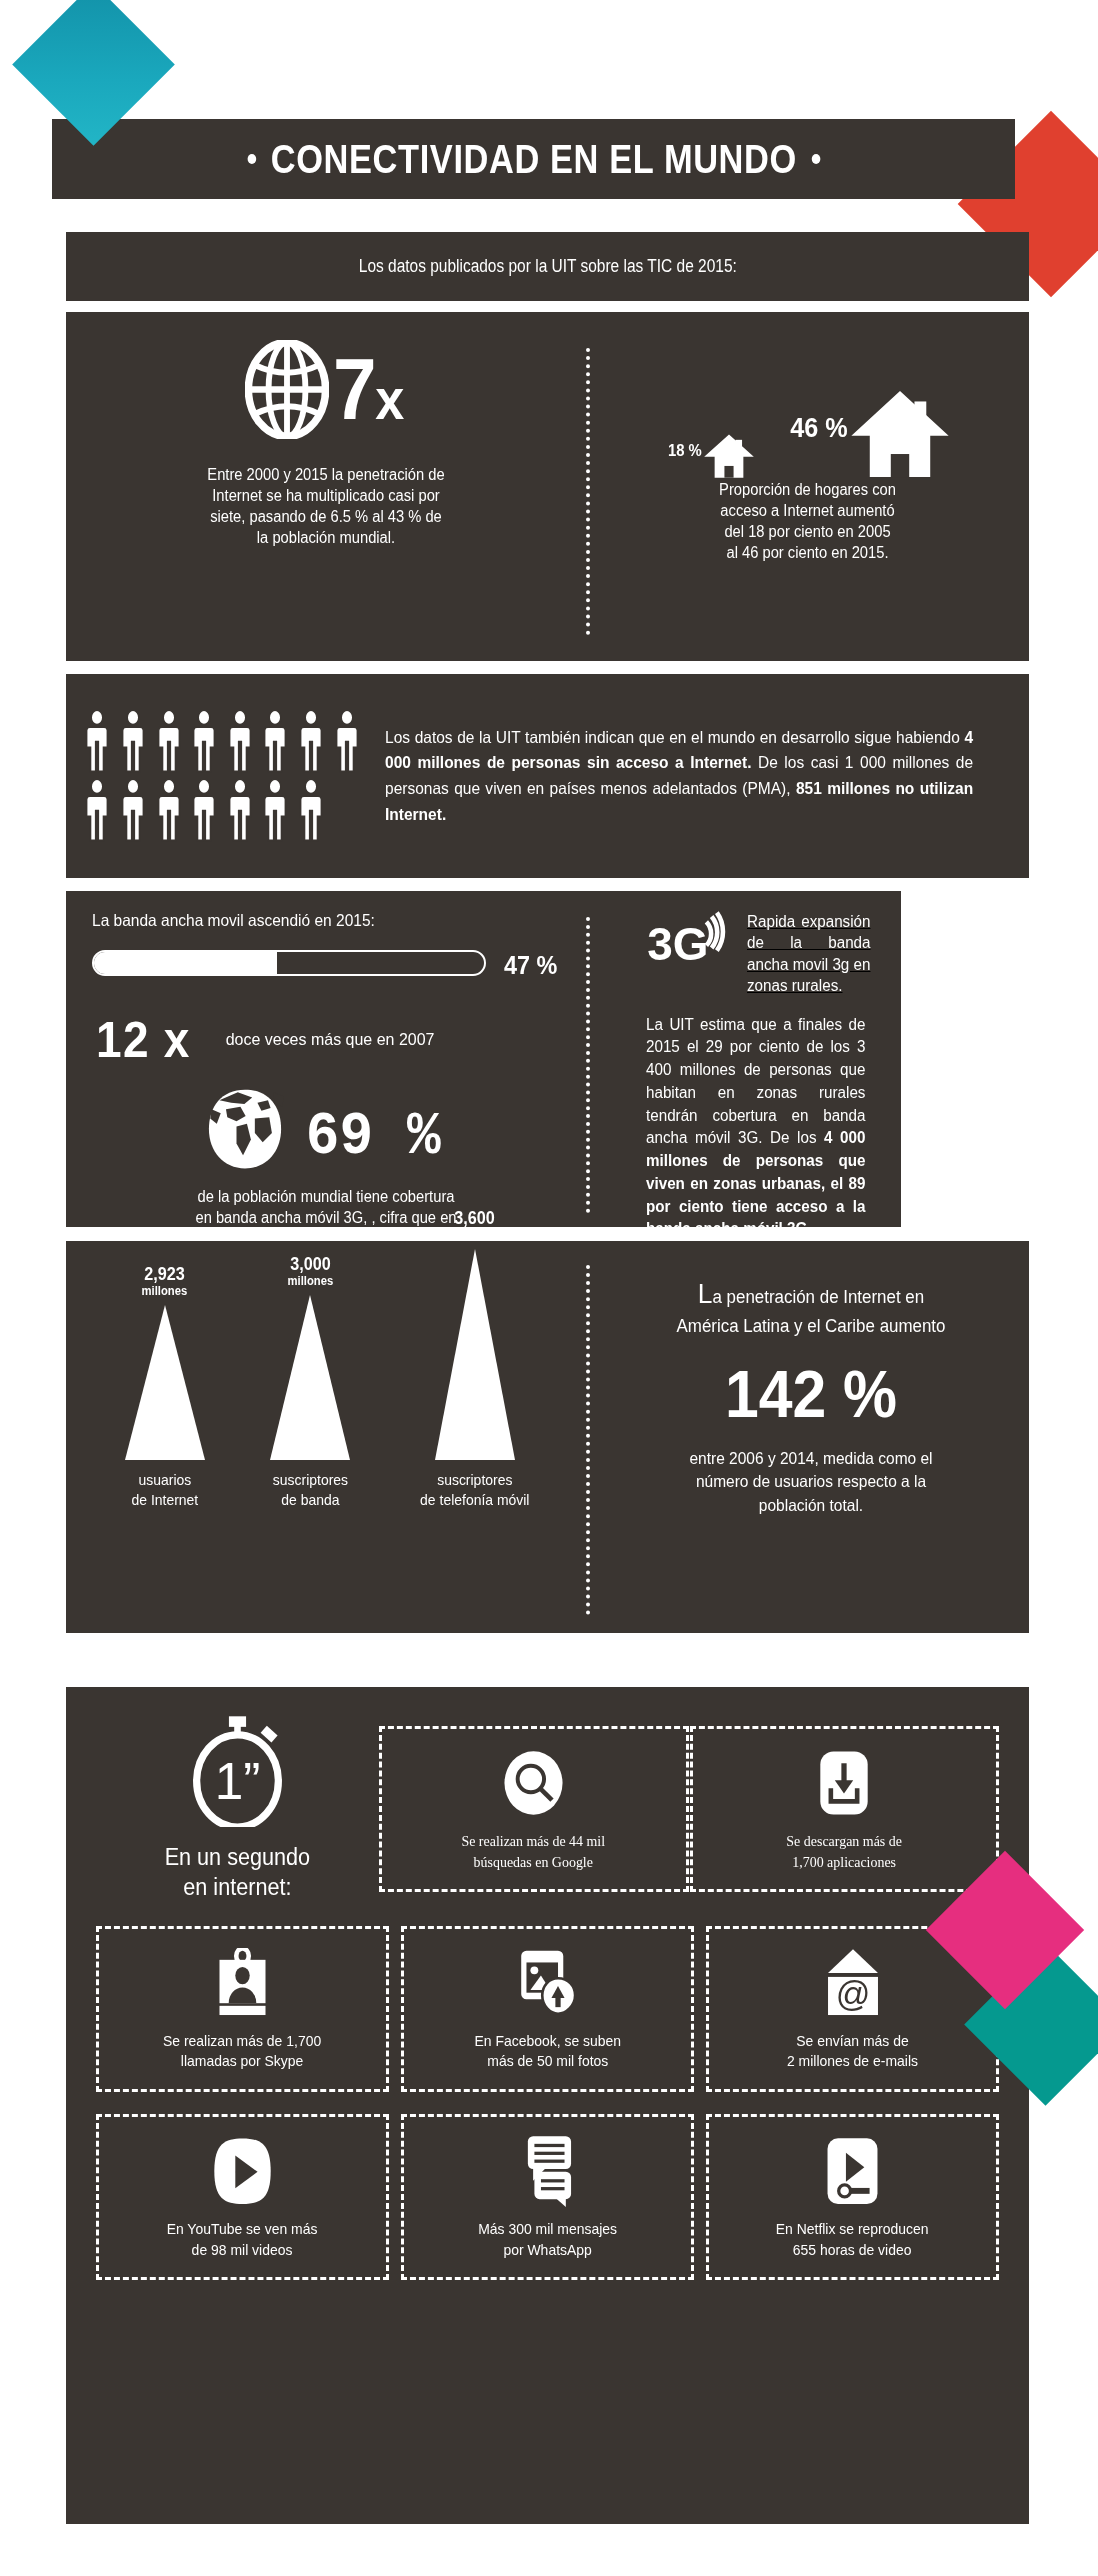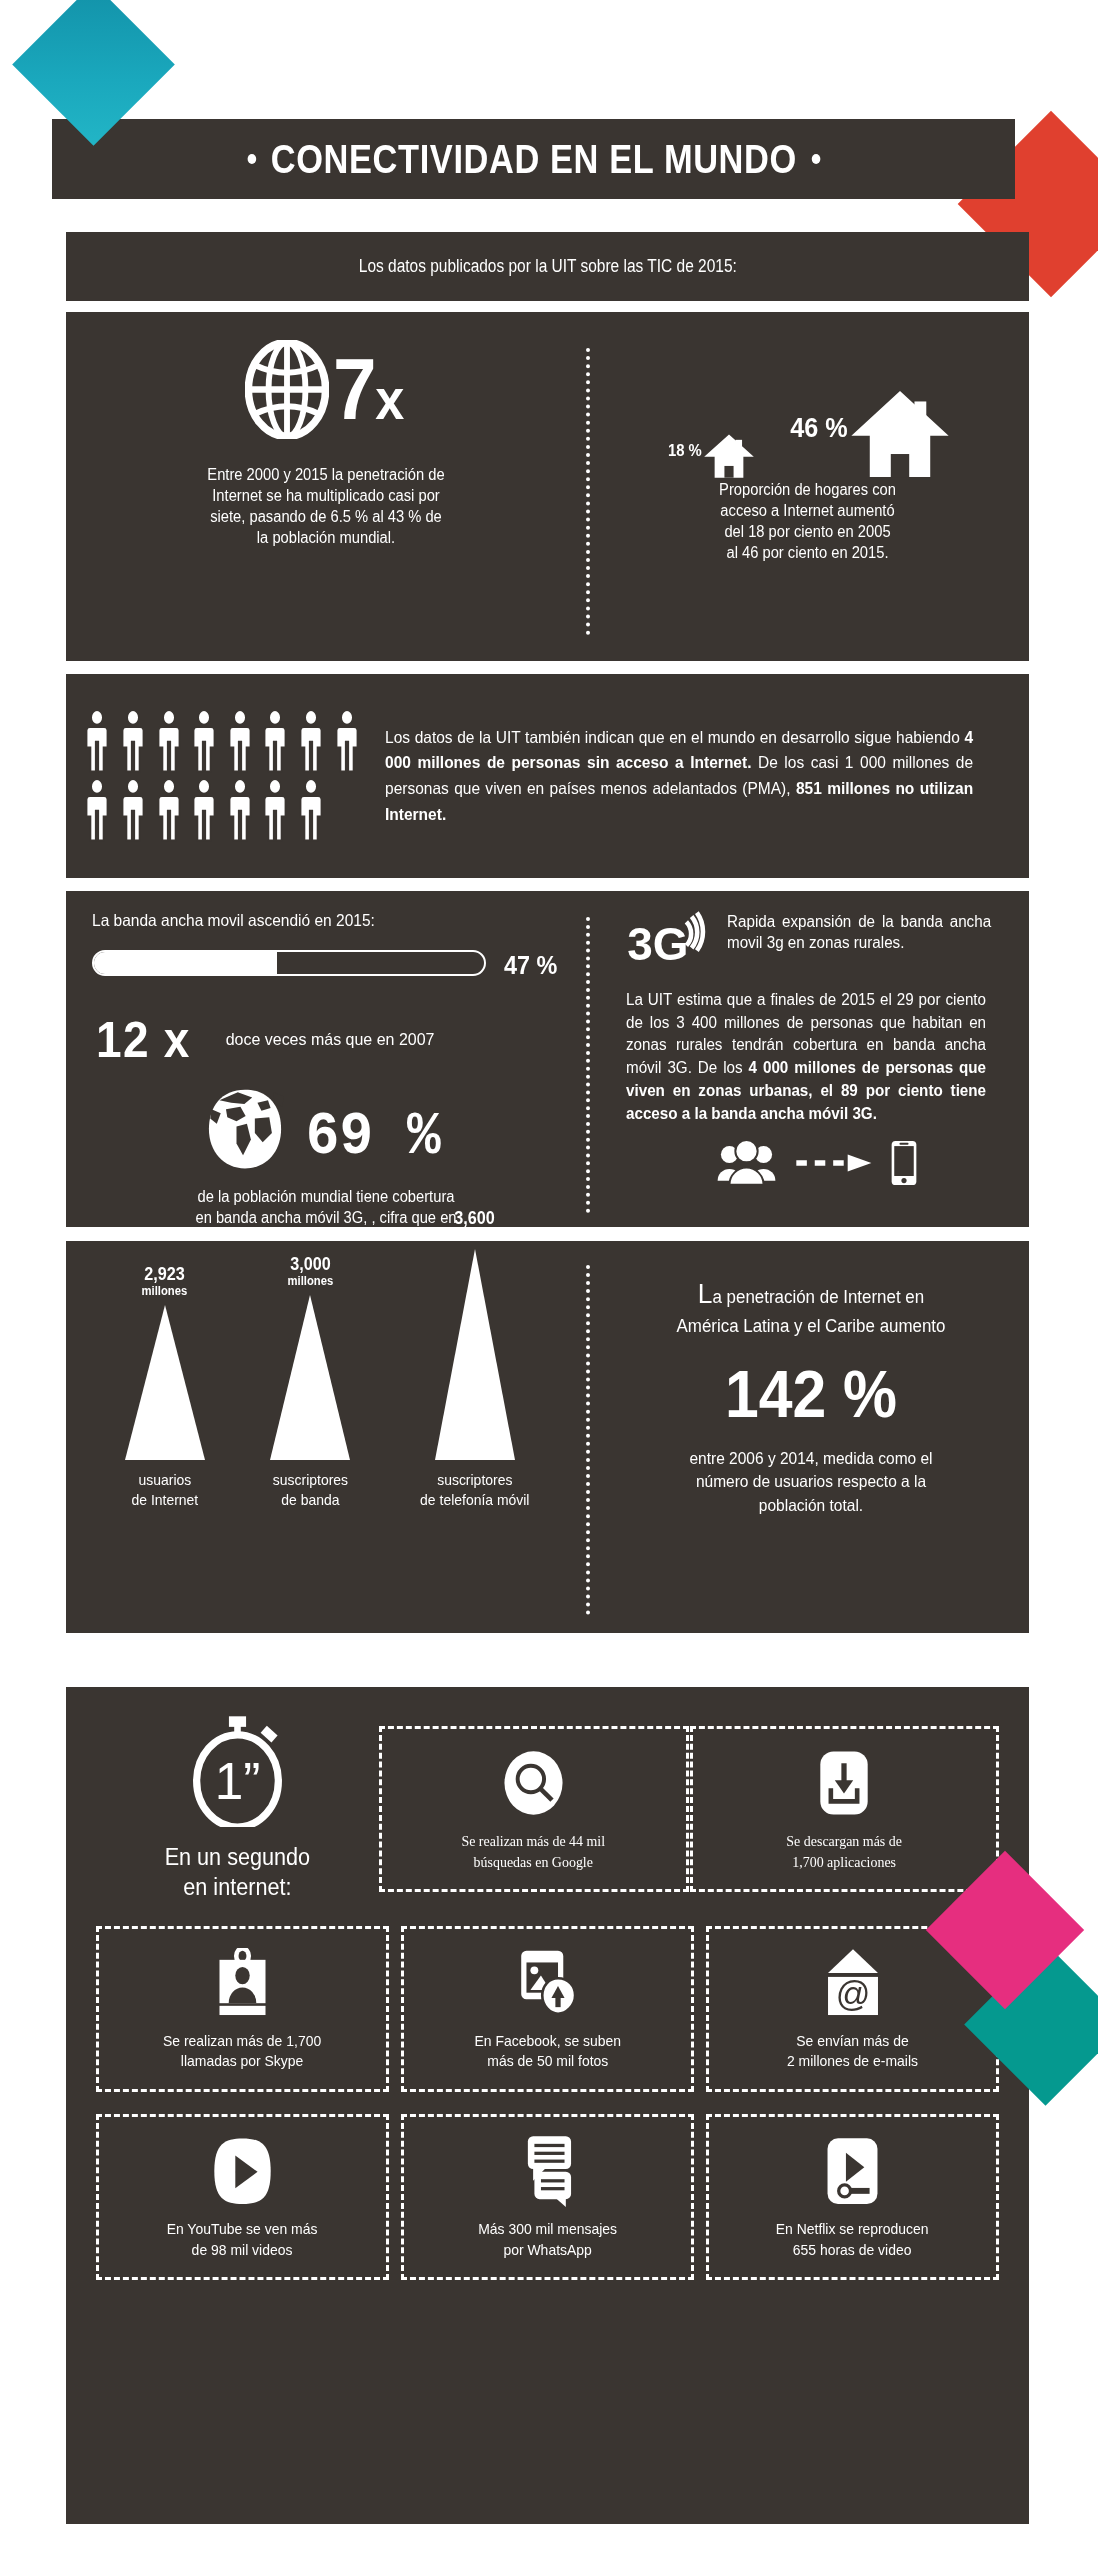--- a/index.html
+++ b/index.html
@@ -65,41 +65,41 @@
   .sec2 { left: 66px; top: 674px; width: 963px; height: 204px;
     display:flex; align-items:center; padding: 0 18.4px; gap: 22.4px; }
   .people-grid { display:grid; grid-template-columns: repeat(8, 29px);
     grid-gap: 5.3px 6.6px; flex: 0 0 auto; }
   .ppl { width: 26px; height: 63px; }
   .sec2-text { color:#fff; font-size: 16.5px; line-height: 1.55; text-align: justify;
     flex: 1; transform: scaleX(0.94); transform-origin: left center; }
   .sec2-text b { font-weight: 700; }
 
   
-  .sec3 { left: 66px; top: 891px; width: 963px; height: 336px; display:flex; }
+  .sec3 { left: 66px; top: 891px; width: 835px; height: 336px; display:flex;gap:20px; }
   .sec3 .colL { flex: 0 0 520px; padding: 20px 26px 0 26px; }
   .sec3 .colR { flex: 1; padding: 20px 24px 0 40px; }
   .sec3-div { position:absolute; top: 26px; bottom: 14.5px; left: 520px; width:0;
     border-left: 4px dotted #fff; }
 
   .lead { color:#fff; font-size: 16.5px; transform: scaleX(.94); transform-origin: left center; }
   .bar-row { display:flex; gap: 14.5px; margin-top: 20px; }
   .bar { flex: 1; height: 26px; border: 2.6px solid #fff; border-radius: 14.5px; position: relative; }
   .bar-fill { position:absolute; left:0; top:0; bottom:0; width: 47%;
     background:#fff; border-radius: 12px 0 0 12px; }
   .bar-pct { color:#fff; font-size:26px; font-weight:700; transform: scaleX(.9); }
 
   .twelve-row { display:flex; align-items:center; gap: 24px; margin-top: 30px; }
   .twelve { color:#fff; font-size: 50px; font-weight:700; transform: scaleX(.92); letter-spacing: 1.3px;}
   .twelve-cap { color:#fff; font-size: 17px; transform: scaleX(.94); }
 
   .g69row { display:flex; align-items:flex-end; justify-content:center; gap: 16px; margin-top: 18.4px; font-family: Liberation Mono, monospace; }
   .g69 { color:#fff; font-size: 61px; font-weight:700; transform: scaleX(.92); }
 
-  .sec3-3g { display:flex; align-items:flex-start; gap: 17px; }
+  .sec3-3g { display:flex; align-items:flex-start; gap: 17px; text-decoration: underline; }
   .g3-txt { color:#fff; font-size: 16px; line-height:1.34; text-align: justify; flex: 1;
     transform: scaleX(.95); transform-origin: left top; }
   .sec3-body { color:#fff; font-size: 16px; line-height:1.42; text-align: justify;
     margin-top: 17px; transform: scaleX(.95); transform-origin: left top; }
   .sec3-body b { font-weight:700; }
   .flowrow { display:flex; align-items:center; justify-content:center; gap: 17px; margin-top: 14.5px; }
 
   
   .sec4 { left: 66px; top: 1241px; width: 963px; height: 392px; display:flex; }
   .sec4 .colL { flex: 0 0 520px; padding: 18.4px 20px 0 26px; }

